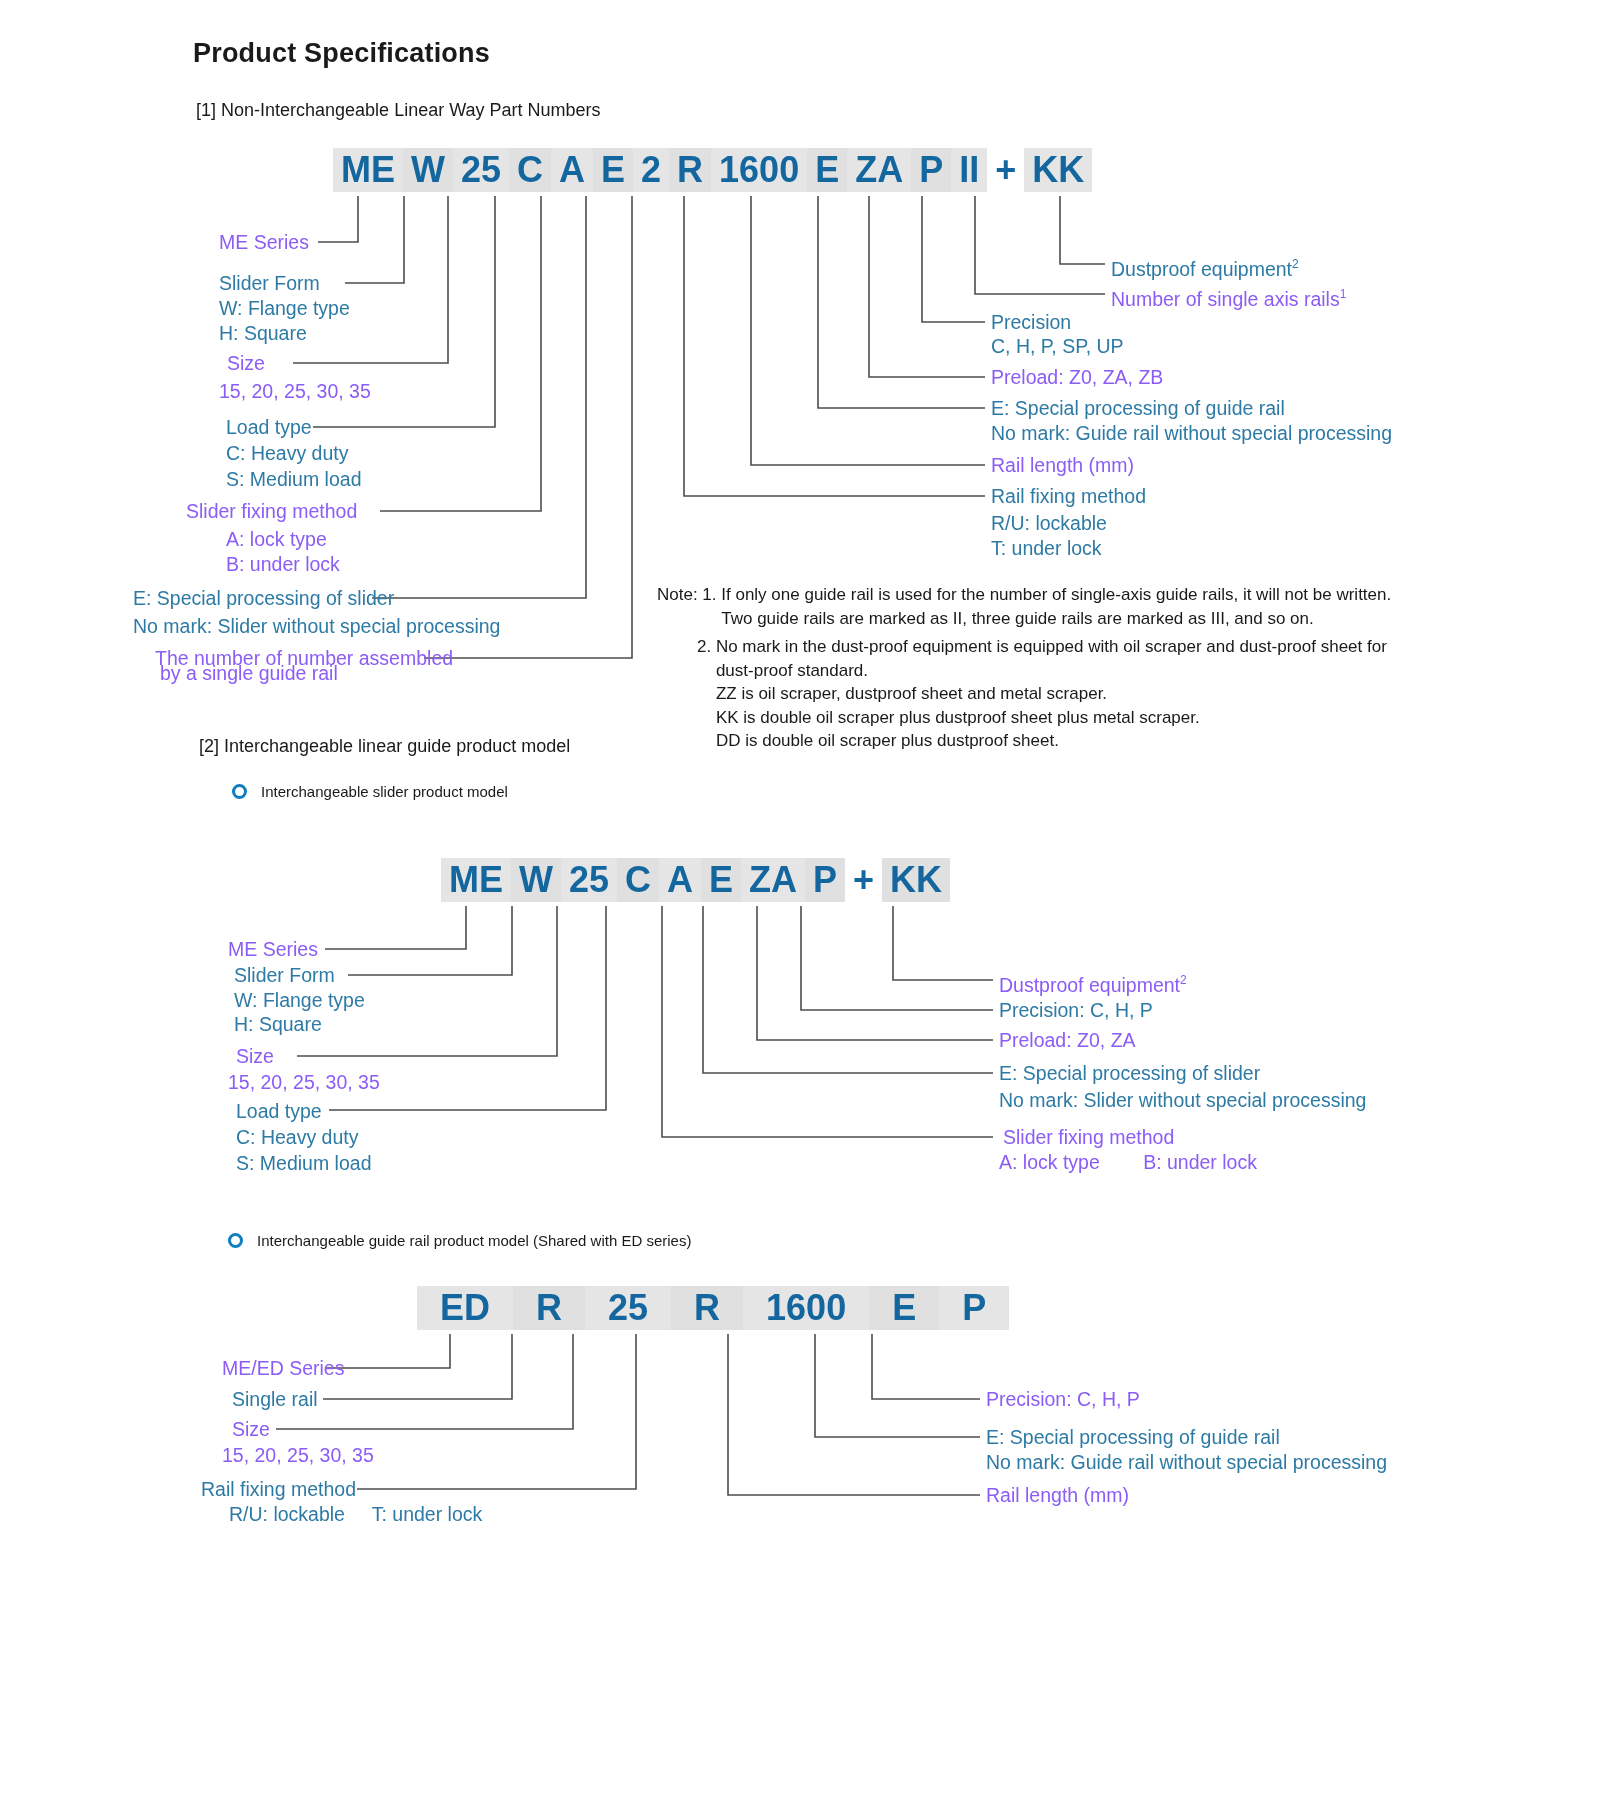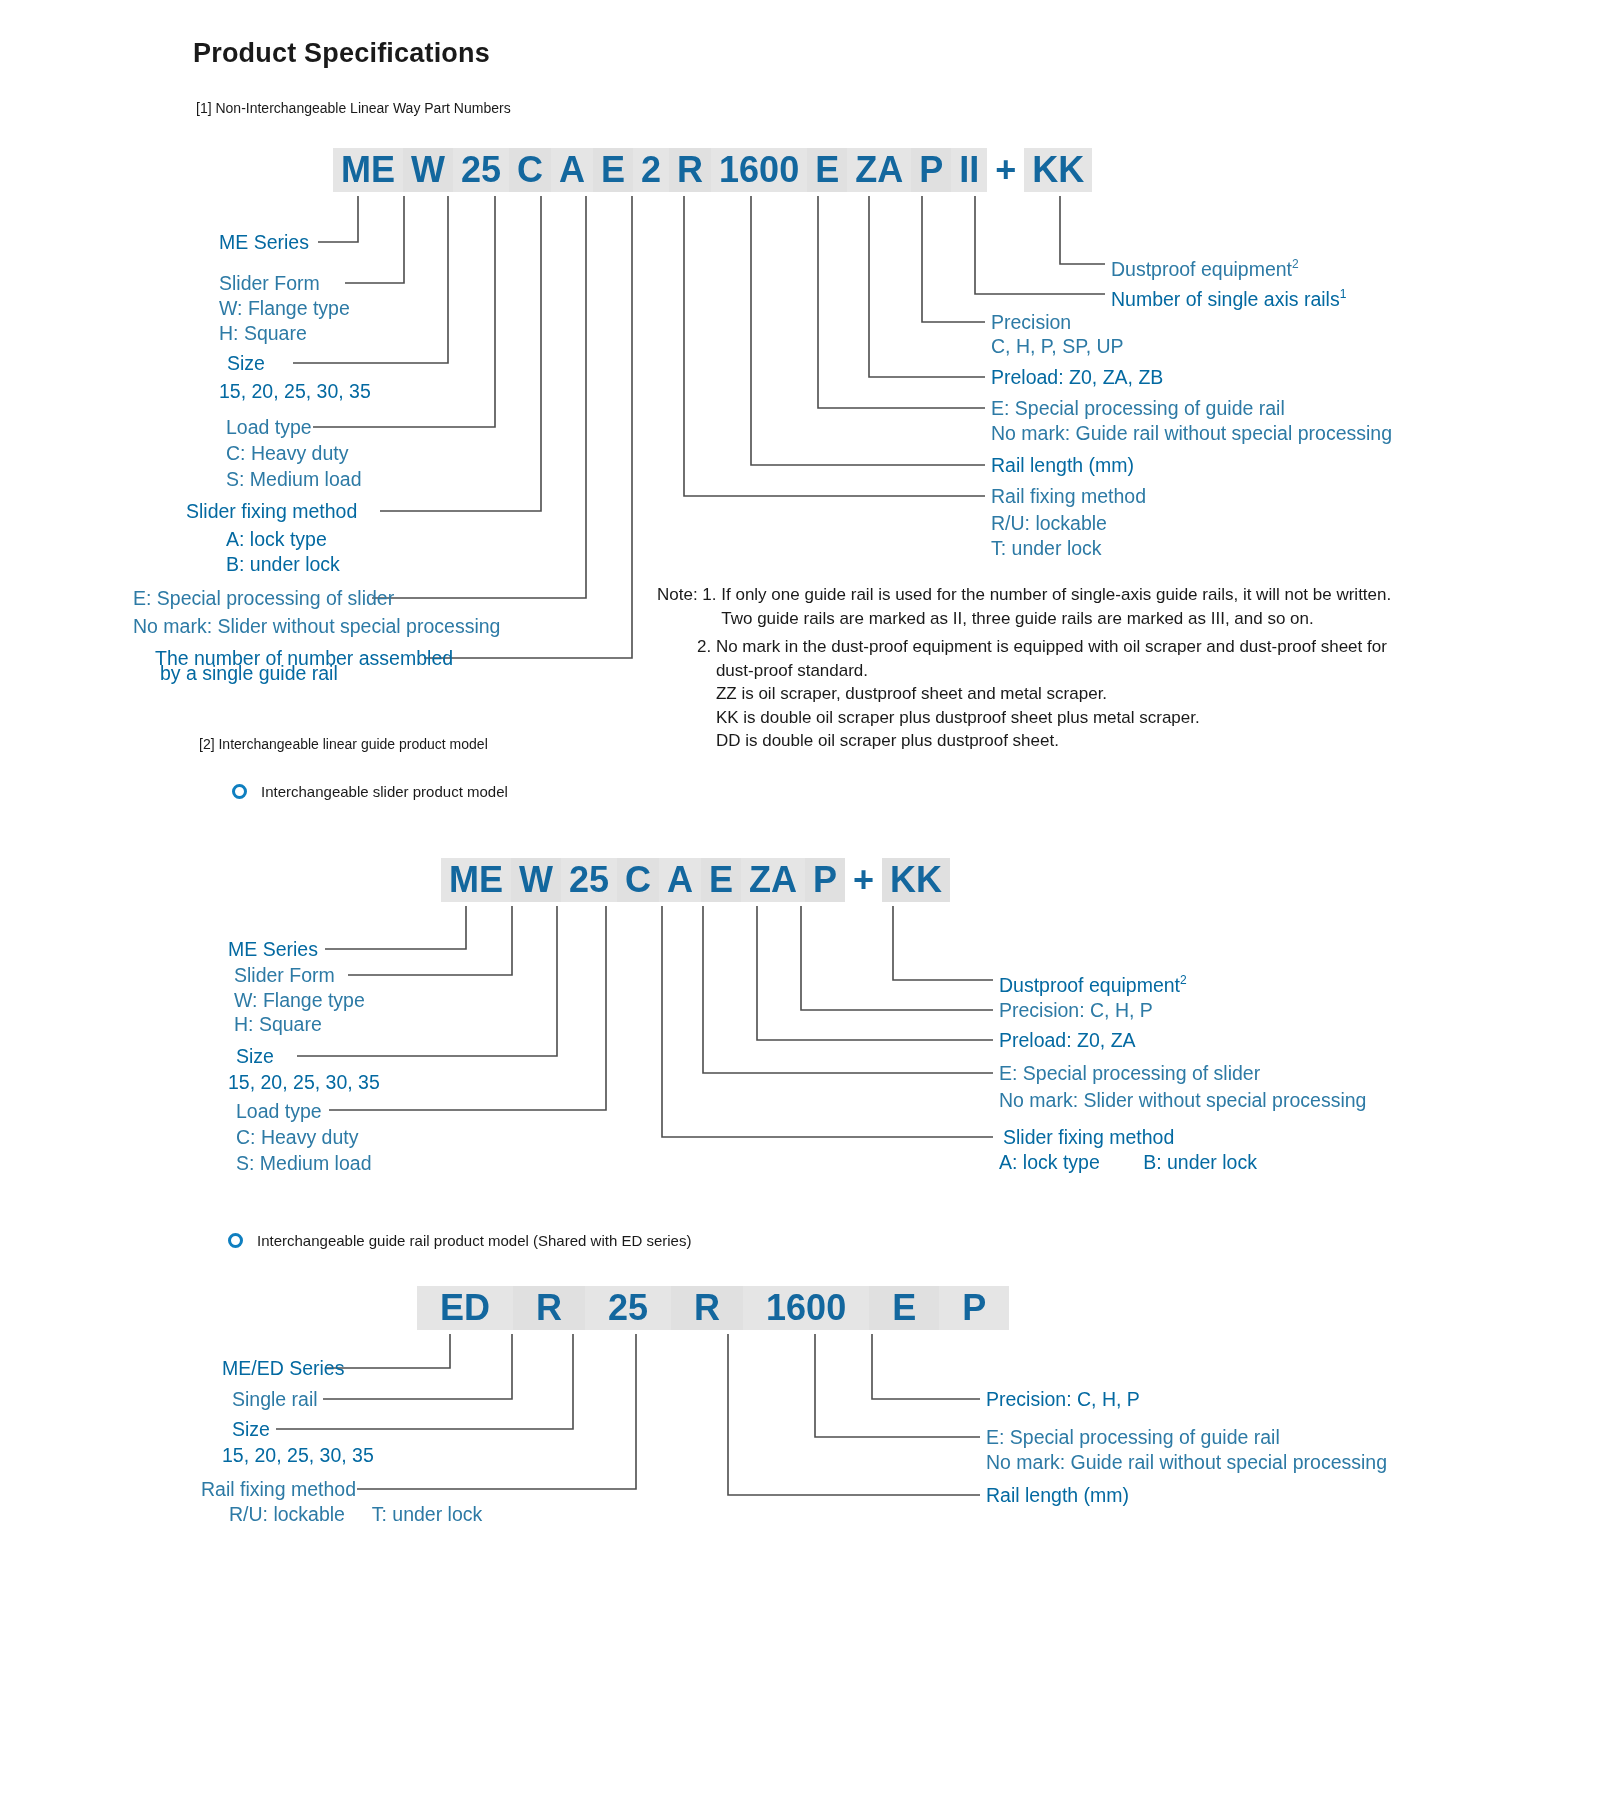--- a/index.html
+++ b/index.html
@@ -3,25 +3,25 @@
 <meta charset="utf-8">
 <style>
   html,body{margin:0;padding:0;background:#ffffff;}
   body{
     width:1600px;height:1814px;position:relative;
     font-family:"Liberation Sans","DejaVu Sans",sans-serif;
     color:#1a1a1a;-webkit-font-smoothing:antialiased;
   }
   .abs{position:absolute;}
   .blue{color:#2d7aa5;}
-  .black{color:#0369a1;}
+  .black{color:#8b5cf6;}
 
   
   #page-title{left:193px;top:38px;font-size:27px;font-weight:bold;letter-spacing:.2px;}
-  .sec-head{font-size:14px;}
+  .sec-head{font-size:18px;}
   #sec1-head{left:196px;top:100px;}
   #sec2-head{left:199px;top:736px;}
 
   .bullet-row{display:flex;align-items:center;gap:14px;}
   .bullet-ring{
     width:15px;height:15px;border-radius:50%;
     border:3.5px solid #0f7fc0;box-sizing:border-box;flex:none;
   }
   .bullet-text{font-size:15px;}
   #sub1{left:232px;top:783px;}

